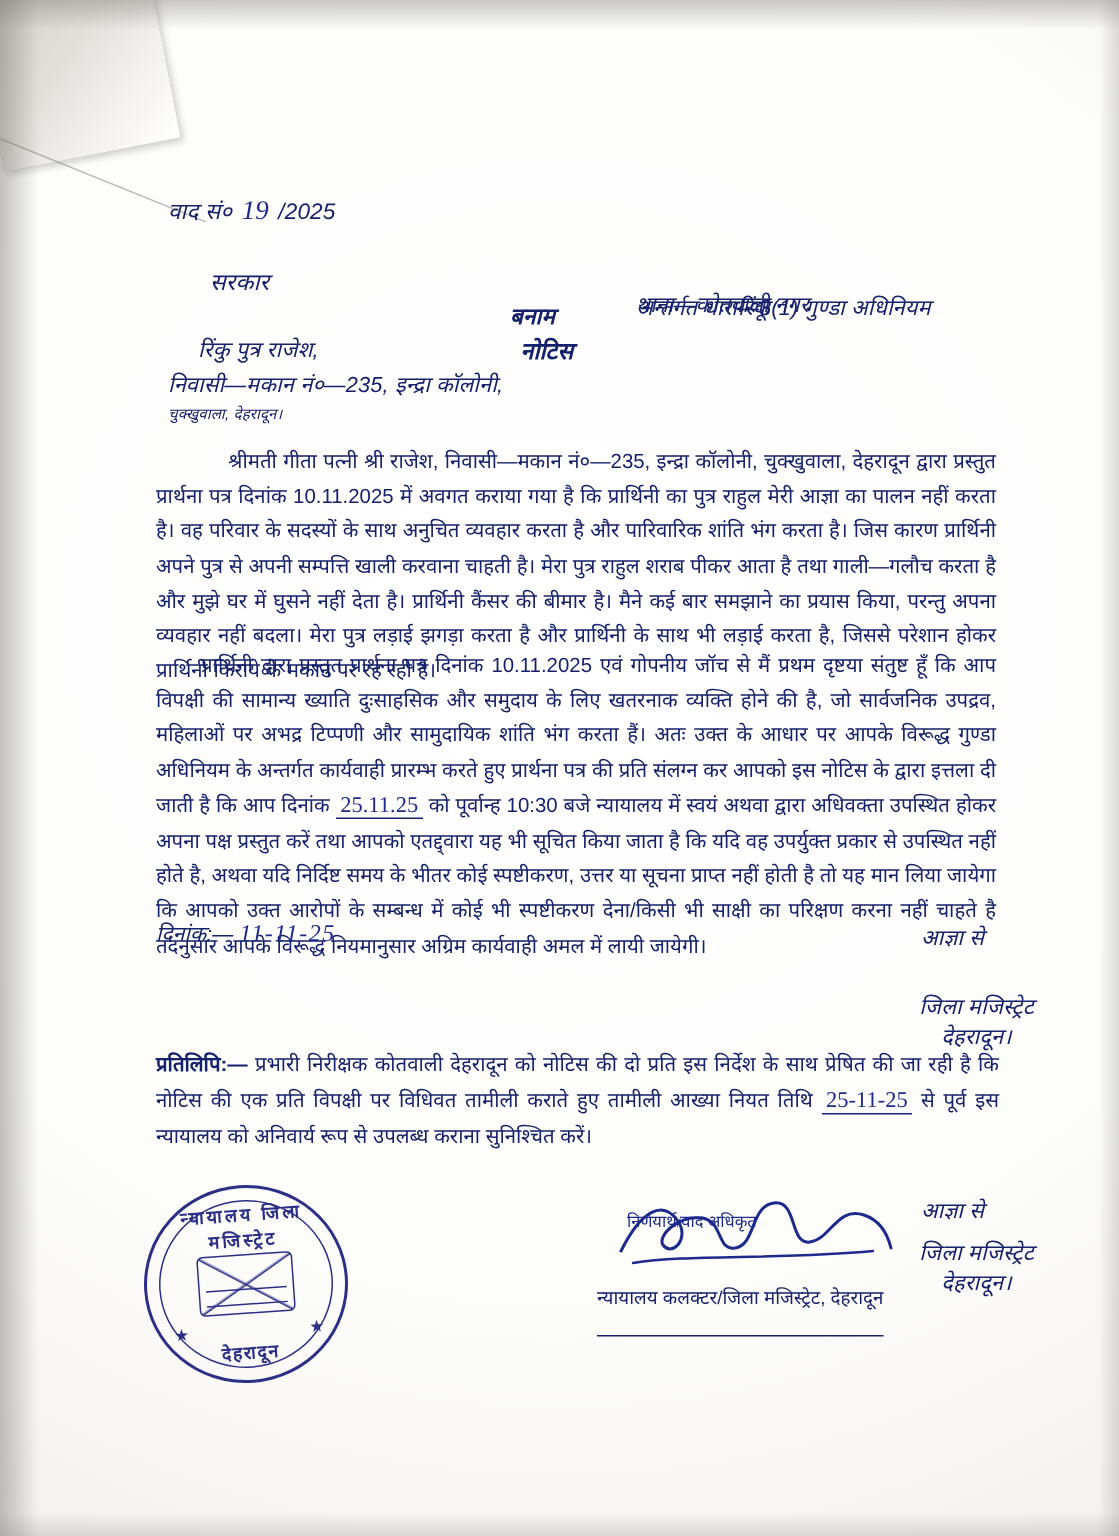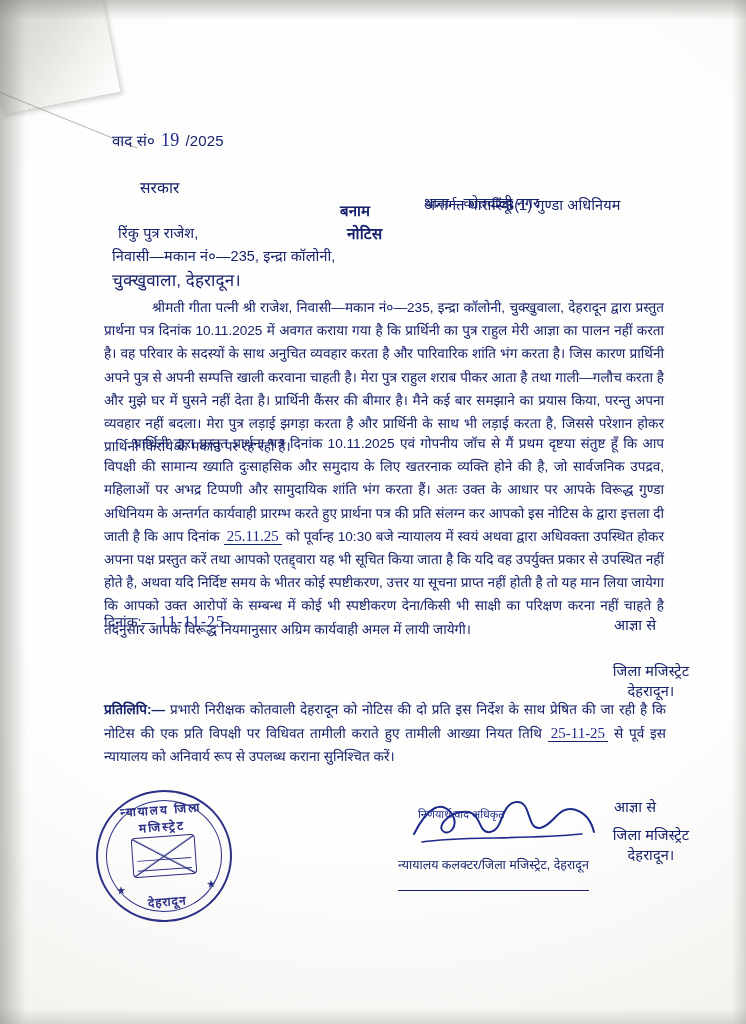--- a/index.html
+++ b/index.html
@@ -60,20 +60,21 @@
     background: rgba(120,118,112,0.5);
     transform: rotate(22deg);
     transform-origin: left center;
   }
 
   .ink {
     position: absolute;
     color: #16216b;
     font-family: "Liberation Sans", sans-serif;
     letter-spacing: 0.1px;
+    font-style: italic;
   }
   .hand {
     color: #1d2a8c;
     font-family: "Liberation Serif", serif;
   }
 
   
   #case-no {
     left: 112px; top: 130px;
     font-size: 15px;
@@ -111,30 +112,30 @@
   #party-rinku {
     left: 492px; top: 194px;
     font-size: 14.5px;
   }
   #notice-label {
     left: 347px; top: 222px;
     font-size: 15.5px;
     font-weight: bold;
   }
   #respondent-1 {
-    left: 118px; top: 222px;
+    left: 132px; top: 222px;
     font-size: 14.5px;
   }
   #respondent-2 {
     left: 112px; top: 245px;
     font-size: 14.5px;
   }
   #respondent-3 {
     left: 112px; top: 268px;
-    font-size: 17px;
+    font-size: 10px;
   }
 
   
   .body-block {
     position: absolute;
     left: 104px;
     width: 560px;
     color: #16216b;
     font-size: 13.6px;
     line-height: 23.2px;

